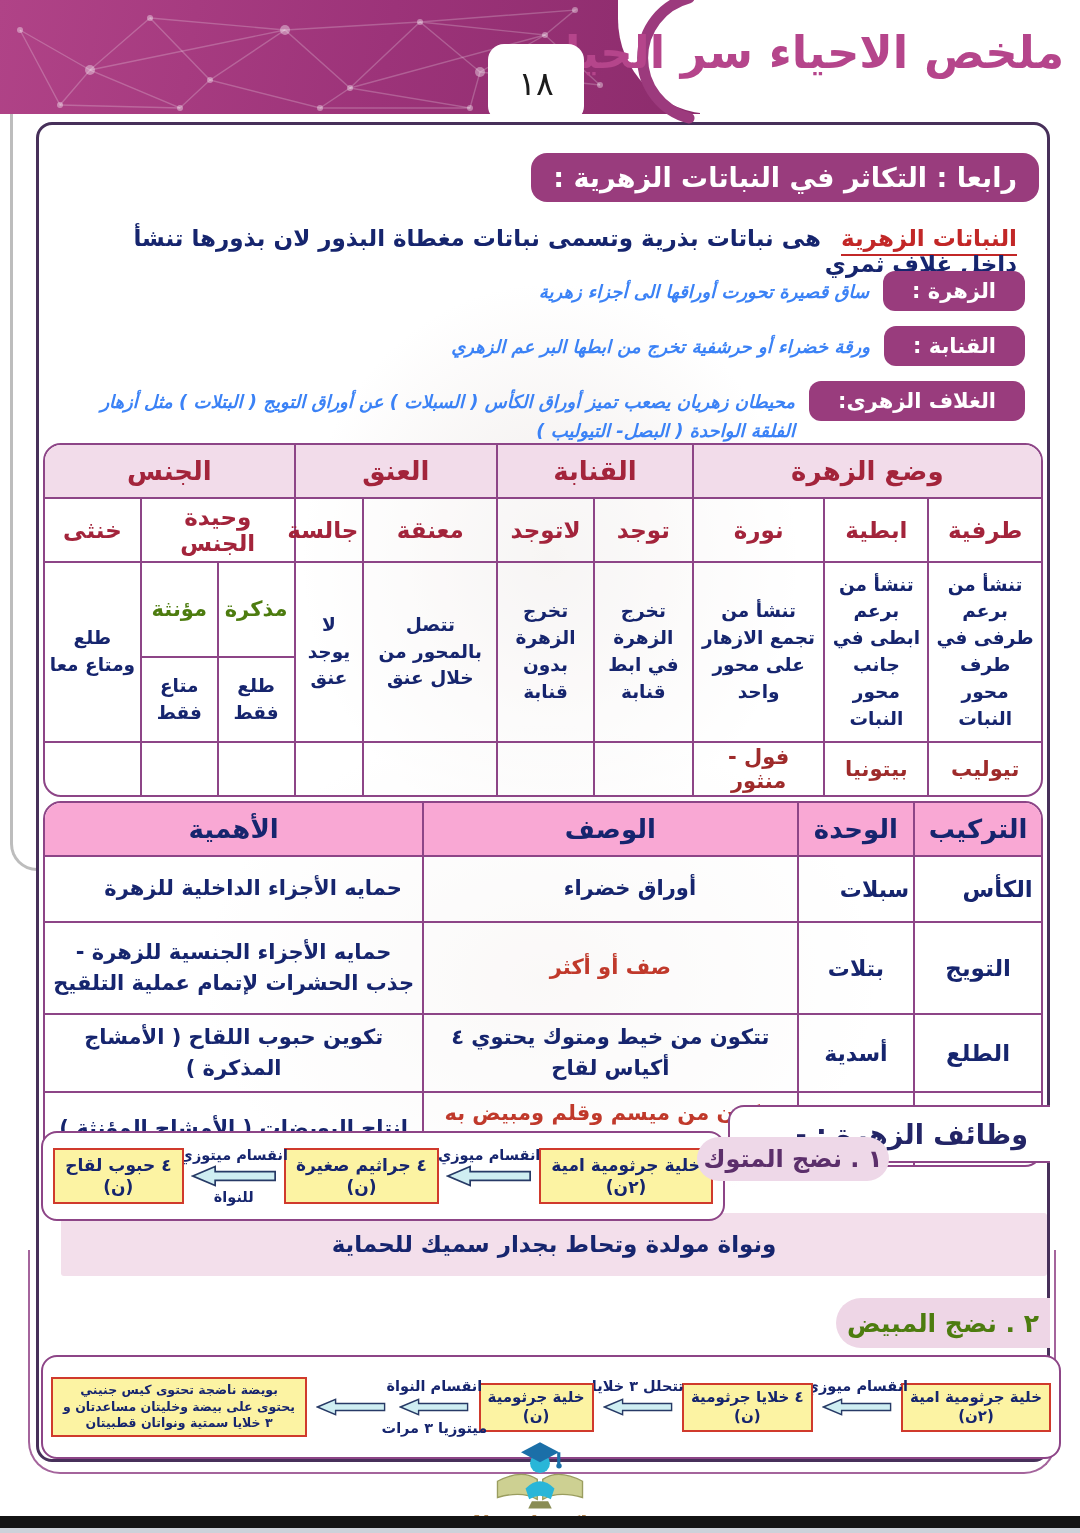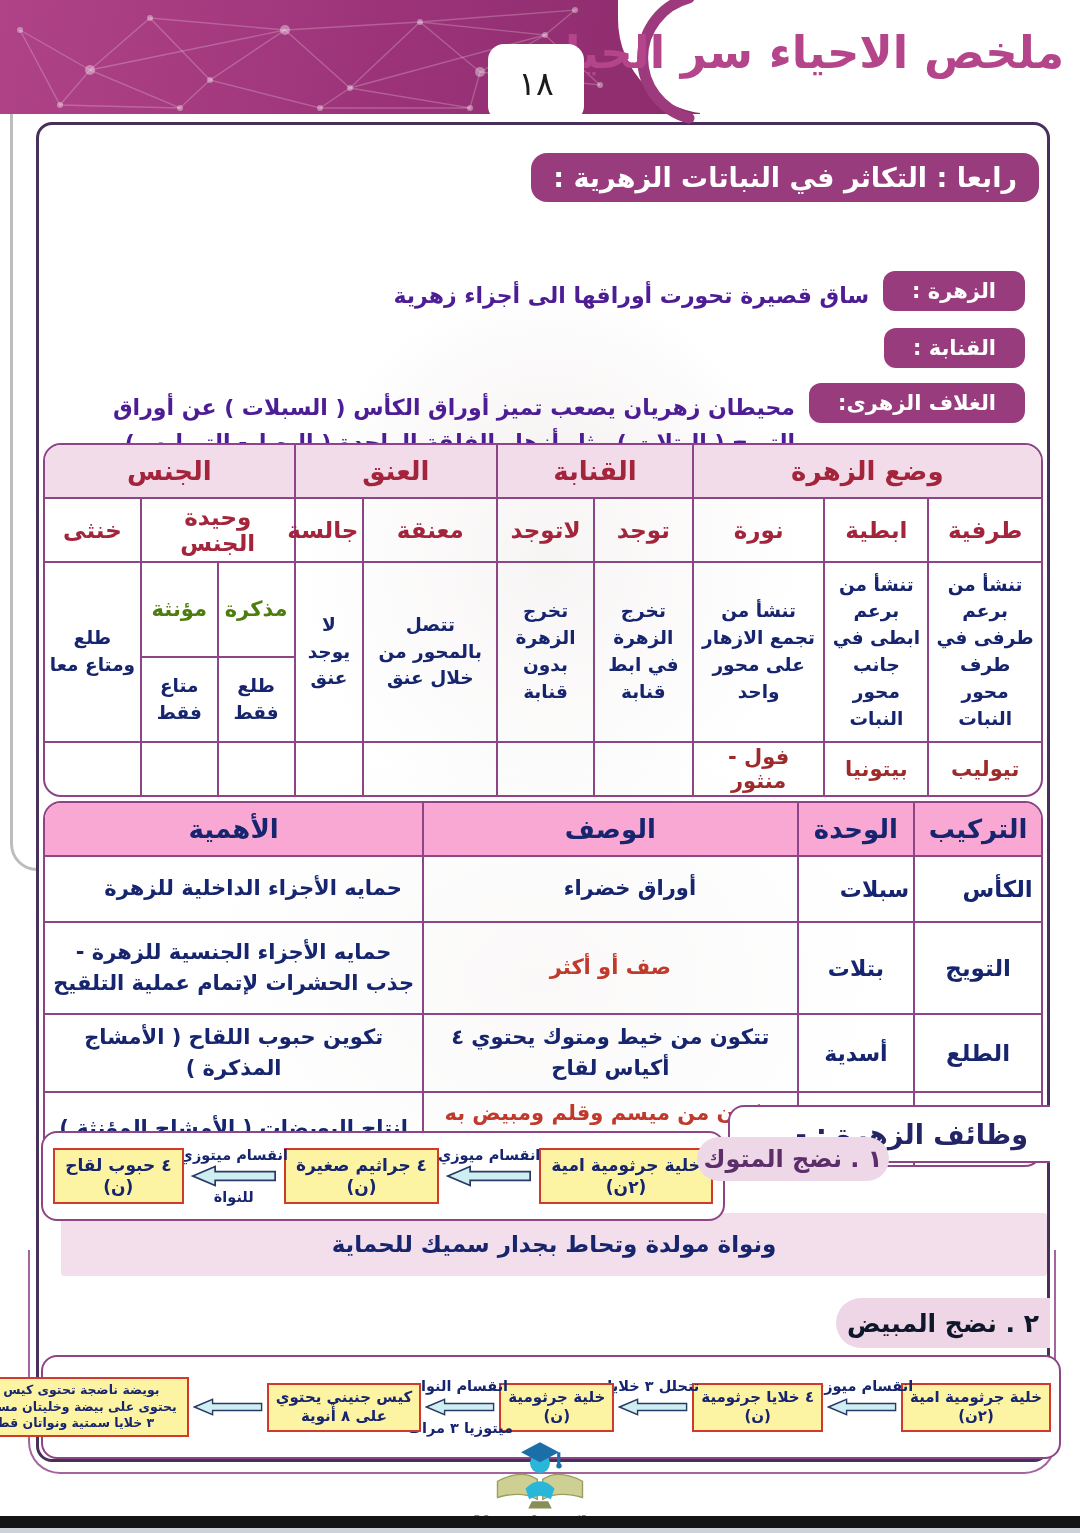--- a/index.html
+++ b/index.html
@@ -31,21 +31,21 @@
            border-radius:16px;z-index:2;}
   .section-pill{position:absolute;top:28px;right:8px;background:#993c7d;color:#fff;font-weight:bold;
                 font-size:27px;padding:9px 22px;border-radius:16px;direction:rtl;white-space:nowrap;}
   .intro{position:absolute;top:100px;right:30px;left:30px;direction:rtl;text-align:right;
          font-size:23px;font-weight:bold;color:#16256e;}
   .intro .term{color:#c22727;border-bottom:2.5px solid #c22727;padding-bottom:3px;margin-left:12px;}
   .bullets{position:absolute;top:146px;right:22px;left:22px;direction:rtl;}
   .bullet{display:flex;align-items:flex-start;gap:14px;margin-bottom:15px;}
   .blabel{flex:none;background:#993c7d;color:#fff;font-weight:bold;font-size:21px;
           padding:8px 29px;border-radius:12px;white-space:nowrap;}
-  .btext{font-size:22px;font-weight:bold;color:#4c1d95;line-height:1.6;padding-top:7px;text-align:right;}
+  .btext{font-size:18px;font-weight:bold;color:#3b82f6;line-height:1.6;padding-top:7px;text-align:right;font-style:italic;}
   
   .tbl-wrap{position:absolute;left:4px;right:4px;border:2px solid #8d4587;border-radius:18px;
             overflow:hidden;background:rgba(255,255,255,0.45);}
   .tbl-wrap1{top:318px;}
   .tbl-wrap2{top:676px;}
   table{width:calc(100% + 4px);margin:-2px;border-collapse:collapse;direction:rtl;table-layout:fixed;}
   td{border:2px solid #8d4587;text-align:center;vertical-align:middle;padding:2px 4px;}
   .t1-groups td{background:#f2dcea;color:#a3243b;font-weight:bold;font-size:26px;height:48px;}
   .t1-sub td{color:#a3243b;font-weight:bold;font-size:23px;height:58px;}
   .t1-desc td,.t1-desc2 td{color:#16256e;font-weight:bold;font-size:18.5px;line-height:1.45;}
@@ -76,21 +76,21 @@
   .fbox5{width:238px;font-size:12.5px !important;line-height:1.35;}
   .fa{flex:none;display:flex;flex-direction:column;align-items:center;width:96px;}
   .flow2 .fa{width:78px;}
   .al{font-size:14.5px;font-weight:bold;color:#16256e;white-space:nowrap;height:18px;line-height:18px;}
   .fa svg{width:86px;height:24px;} .flow2 .fa svg{width:70px;}
   .note{position:absolute;top:1088px;left:22px;width:958px;background:#f3dfeb;color:#16256e;
         font-weight:bold;font-size:23px;text-align:center;direction:rtl;padding:12px 14px;
         line-height:1.7;border-radius:3px;}
   .step2{position:absolute;top:1173px;right:-3px;width:214px;height:50px;background:#eed6e6;
          border-radius:25px 0 0 25px;display:flex;align-items:center;justify-content:center;
-         color:#0f172a;font-weight:bold;font-size:25px;direction:rtl;z-index:3;}
+         color:#4d7c0f;font-weight:bold;font-size:25px;direction:rtl;z-index:3;}
   
   .logo{position:absolute;left:50%;top:1436px;transform:translateX(-50%);z-index:6;width:240px;text-align:center;}
   .logo-text{font-size:21px;font-weight:bold;color:#b5854f;margin-top:-4px;}
   .bottom-bar{position:absolute;left:0;top:1516px;width:1080px;height:12px;background:#141414;z-index:7;}
   .bottom-gray{position:absolute;left:0;top:1528px;width:1080px;height:5px;background:#cdd2da;z-index:7;}
 </style>
 </head>
 <body>
 
 <div class="page">
@@ -133,28 +133,33 @@
 
   <div class="curl"></div>
   <div class="wm1"></div>
   <div class="wm2"></div>
   <div class="frame2"></div>
 
   <div class="content">
 
     <div class="section-pill">رابعا : التكاثر في النباتات الزهرية :</div>
 
+    <div class="intro">
+      <span class="term">النباتات الزهرية</span>
+      <span>هى نباتات بذرية وتسمى نباتات مغطاة البذور لان بذورها تنشأ داخل غلاف ثمري</span>
+    </div>
 
     <div class="bullets">
       <div class="bullet">
         <span class="blabel">الزهرة :</span>
         <span class="btext">ساق قصيرة تحورت أوراقها الى أجزاء زهرية</span>
       </div>
       <div class="bullet">
         <span class="blabel">القنابة :</span>
+        <span class="btext">ورقة خضراء أو حرشفية تخرج من ابطها البر عم الزهري</span>
       </div>
       <div class="bullet">
         <span class="blabel">الغلاف الزهرى:</span>
         <span class="btext" style="max-width:820px">محيطان زهريان يصعب تميز أوراق الكأس ( السبلات ) عن أوراق التويج ( البتلات ) مثل أزهار الفلقة الواحدة ( البصل- التيوليب )</span>
       </div>
     </div>
 
     <div class="tbl-wrap tbl-wrap1">
       <table>
         <colgroup>
@@ -327,24 +332,20 @@
         <div>خلية جرثومية</div>
         <div>(ن)</div>
       </div>
       <div class="fa">
         <div class="al">انقسام النواة</div>
         <svg viewBox="0 0 100 28">
             <path d="M2,14 L28,3 L28,9 L98,9 L98,19 L28,19 L28,25 Z" fill="#cfeef2" stroke="#273a66" stroke-width="2"></path>
           </svg>
         <div class="al">ميتوزيا ٣ مرات</div>
       </div>
-      <div class="fbox">
-        <div>كيس جنيني يحتوي</div>
-        <div>على ٨ أنوية</div>
-      </div>
       <div class="fa">
         <div class="al"></div>
         <svg viewBox="0 0 100 28">
             <path d="M2,14 L28,3 L28,9 L98,9 L98,19 L28,19 L28,25 Z" fill="#cfeef2" stroke="#273a66" stroke-width="2"></path>
           </svg>
         <div class="al"></div>
       </div>
       <div class="fbox fbox5">بويضة ناضجة تحتوى كيس جنيني يحتوى على بيضة وخليتان مساعدتان و ٣ خلايا سمتية ونواتان قطبيتان</div>
     </div>
 

